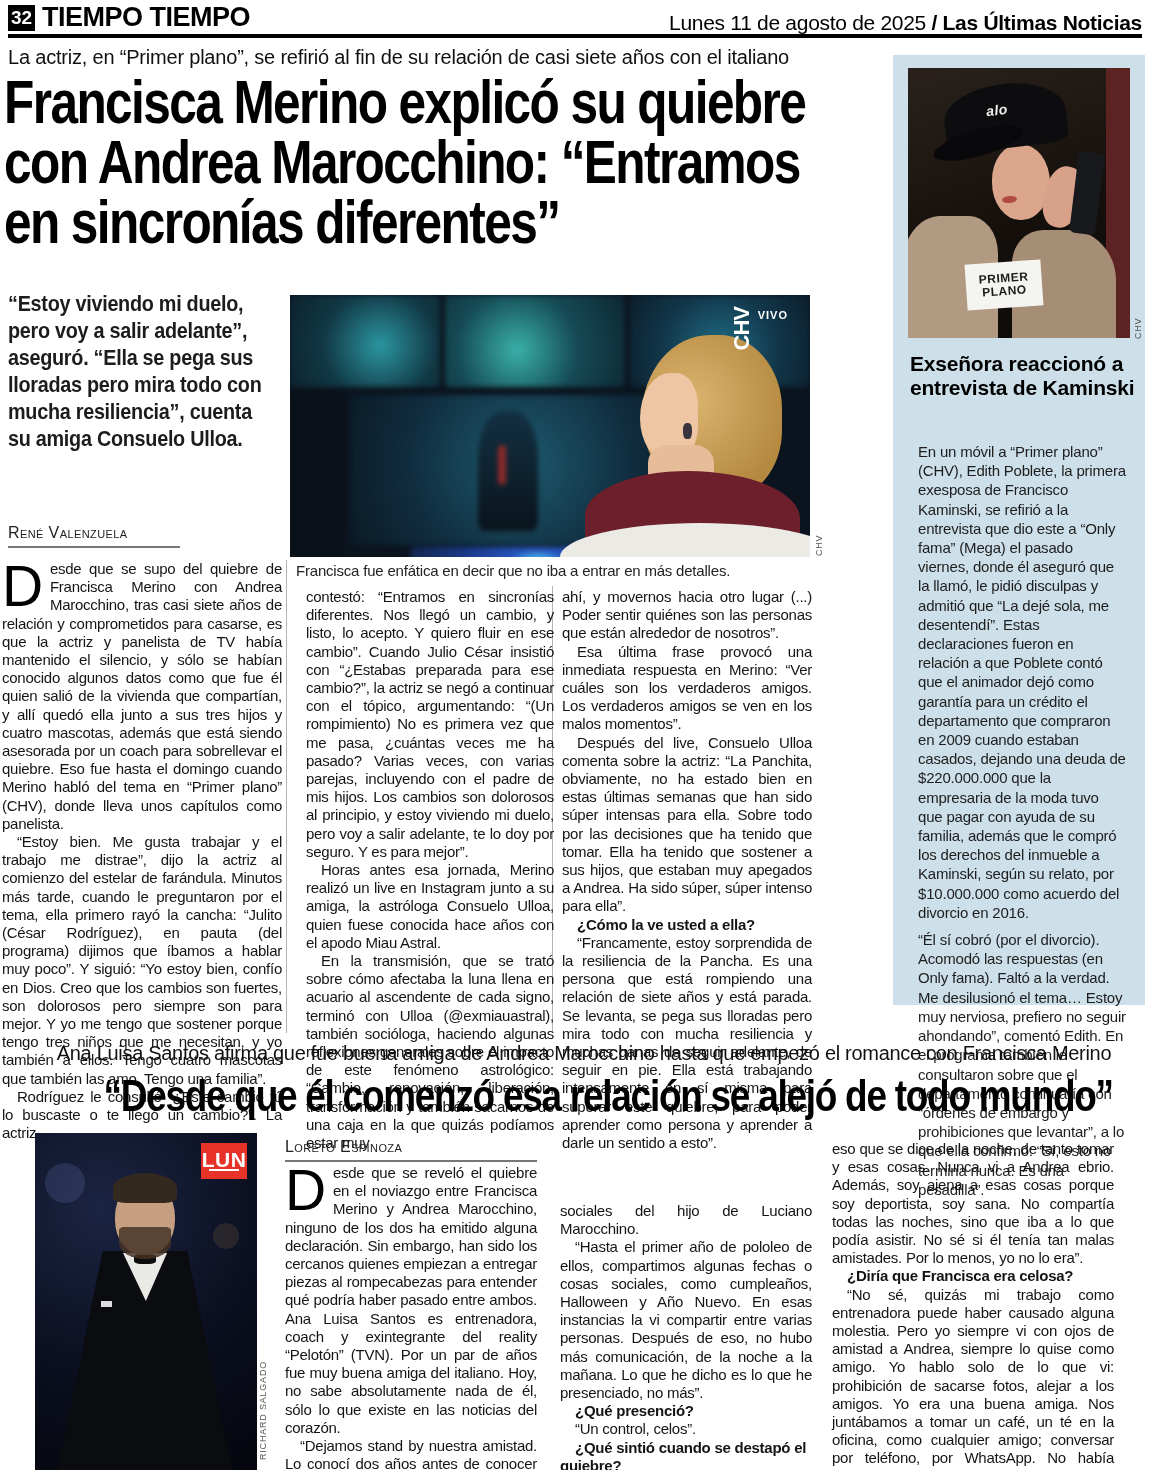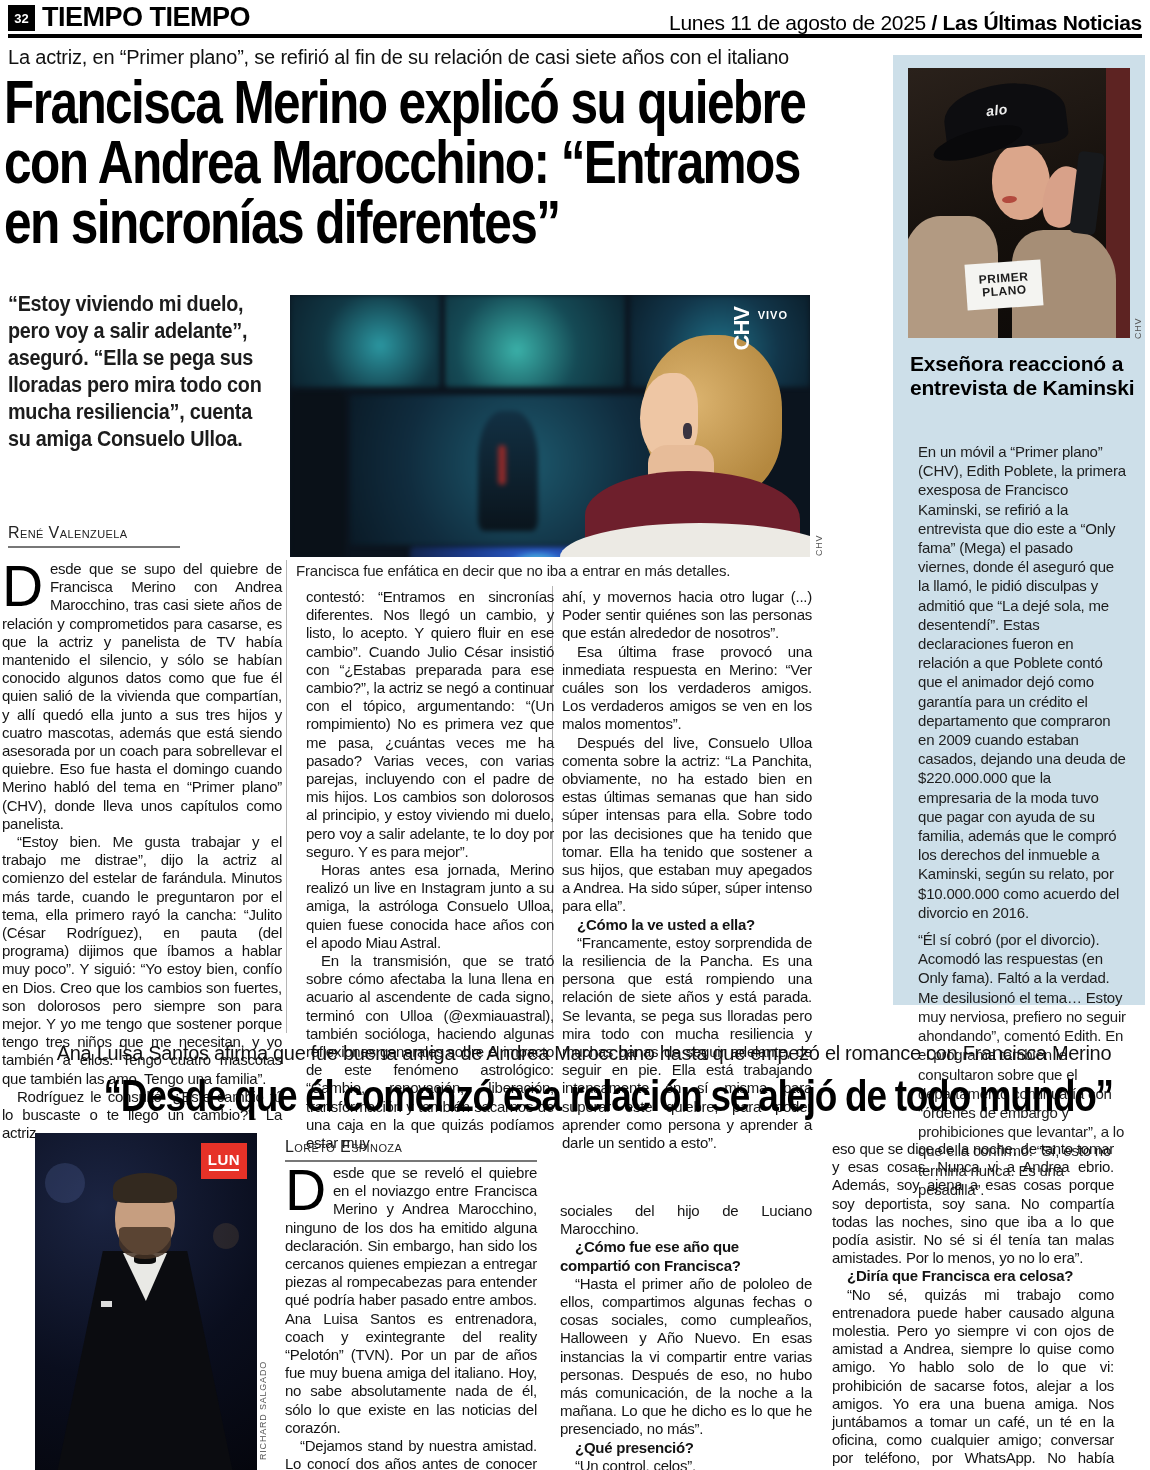--- a/index.html
+++ b/index.html
@@ -6,21 +6,21 @@
   html,body { width:1150px; height:1470px; }
   body {
     position:relative; overflow:hidden; background:#fff;
     font-family:"Liberation Sans", sans-serif; color:#1a1a1a;
     -webkit-font-smoothing:antialiased;
   }
   .abs { position:absolute; }
 
   
   .pagenum { left:8px; top:5px; width:27px; height:26px; background:#000; color:#fff;
-    font-size:13px; font-weight:bold; display:flex; align-items:center; justify-content:center; }
+    font-size:19px; font-weight:bold; display:flex; align-items:center; justify-content:center; }
   .section-title { left:42px; top:2px; font-size:27px; font-weight:bold; letter-spacing:-0.5px; color:#000; }
   .header-rule { left:8px; top:34px; width:1134px; height:4px; background:#000; }
   .dateline { right:8px; top:11px; font-size:21px; color:#000; white-space:nowrap; }
   .dateline .d { font-weight:500; letter-spacing:-0.3px; }
   .dateline .p { font-weight:bold; letter-spacing:-0.3px; }
 
   
   .kicker1 { left:8px; top:46px; font-size:20px; letter-spacing:-0.2px; color:#111; }
   .headline1 { left:4px; top:72px; width:1120px; transform:scaleX(0.80); transform-origin:left top; }
   .headline1 div { font-size:62px; line-height:60px; font-weight:bold; letter-spacing:-2px; color:#000; white-space:nowrap; }
@@ -104,21 +104,21 @@
   .hair3 { position:absolute; left:78px; top:40px; width:64px; height:30px; background:#33291f; border-radius:50% 50% 20% 20%; }
   .beard3 { position:absolute; left:84px; top:94px; width:52px; height:32px; background:rgba(70,52,38,0.85); border-radius:10% 10% 50% 50%; }
   .shirt3 { position:absolute; left:88px; top:120px; width:44px; height:48px; background:#e9e9e5;
     clip-path:polygon(0 0, 100% 0, 52% 100%); }
   .bowtie { position:absolute; left:99px; top:121px; width:22px; height:10px; background:#0c0c0c; border-radius:30%; }
   .suit3 { position:absolute; left:22px; top:118px; width:176px; height:222px; background:#0b0c10;
     clip-path:polygon(26% 0, 74% 0, 100% 100%, 0 100%); }
   .psq { position:absolute; left:66px; top:168px; width:11px; height:6px; background:#ddd; }
   .lun { position:absolute; right:10px; top:10px; width:46px; height:36px; background:#e63228;
     display:flex; flex-direction:column; align-items:center; justify-content:center; }
-  .lun span { color:#fff; font-weight:bold; font-size:15px; letter-spacing:0.5px; line-height:15px; }
+  .lun span { color:#fff; font-weight:bold; font-size:21px; letter-spacing:0.5px; line-height:15px; }
   .lun i { display:block; width:30px; height:2px; background:#fff; margin-top:2px; }
 
   .col1b { left:285px; top:1164px; width:252px; height:306px; }
   .col2b { left:560px; top:1192px; width:252px; height:330px;margin-top:10px; }
   .col3b { left:832px; top:1140px; width:282px; height:330px; }
 </style>
 </head>
 <body>
 
 <div class="abs pagenum">32</div>
@@ -237,21 +237,20 @@
 
 <div class="abs byline byline2">Loreto Espinoza</div>
 
 <div class="abs bodycol col1b">
   <p><span class="dropcap">D</span><span>esde que se reveló el quiebre en el noviazgo entre Francisca Merino y Andrea Marocchino, ninguno de los dos ha emitido alguna declaración. Sin embargo, han sido los cercanos quienes empiezan a entregar piezas al rompecabezas para entender qué podría haber pasado entre ambos. Ana Luisa Santos es entrenadora, coach y exintegrante del reality “Pelotón” (TVN). Por un par de años fue muy buena amiga del italiano. Hoy, no sabe absolutamente nada de él, sólo lo que existe en las noticias del corazón.</span></p>
   <p class="ind">“Dejamos stand by nuestra amistad. Lo conocí dos años antes de conocer a Pancha y un año después de conocerla, mantuve la amistad con él. Tras ello, fue cada vez menos hasta llegar a cero comunicación”, añade Santos, quien hoy no registra hace bastante tiempo ni siquiera una reacción en redes</p>
 </div>
 
 <div class="abs bodycol col2b">
   <p>sociales del hijo de Luciano Marocchino.</p>
-  <p class="q">¿Cómo fue ese año que compartió con Francisca?</p>
   <p class="ind">“Hasta el primer año de pololeo de ellos, compartimos algunas fechas o cosas sociales, como cumpleaños, Halloween y Año Nuevo. En esas instancias la vi compartir entre varias personas. Después de eso, no hubo más comunicación, de la noche a la mañana. Lo que he dicho es lo que he presenciado, no más”.</p>
   <p class="q">¿Qué presenció?</p>
   <p class="ind">“Un control, celos”.</p>
   <p class="q">¿Qué sintió cuando se destapó el quiebre?</p>
   <p class="ind">“A mí, no me va ni me viene. Sí creo que hay que decir la verdad, que desde que él comenzó esa relación se alejó de todo mundo, fueron quedando amigos socios de Andrea, más que los otros. Y discrepo de</p>
 </div>
 
 <div class="abs bodycol col3b">
   <p>eso que se dice de la noche, de tanto tomar y esas cosas. Nunca vi a Andrea ebrio. Además, soy ajena a esas cosas porque soy deportista, soy sana. No compartía todas las noches, sino que iba a lo que podía asistir. No sé si él tenía tan malas amistades. Por lo menos, yo no lo era”.</p>
   <p class="q">¿Diría que Francisca era celosa?</p>

